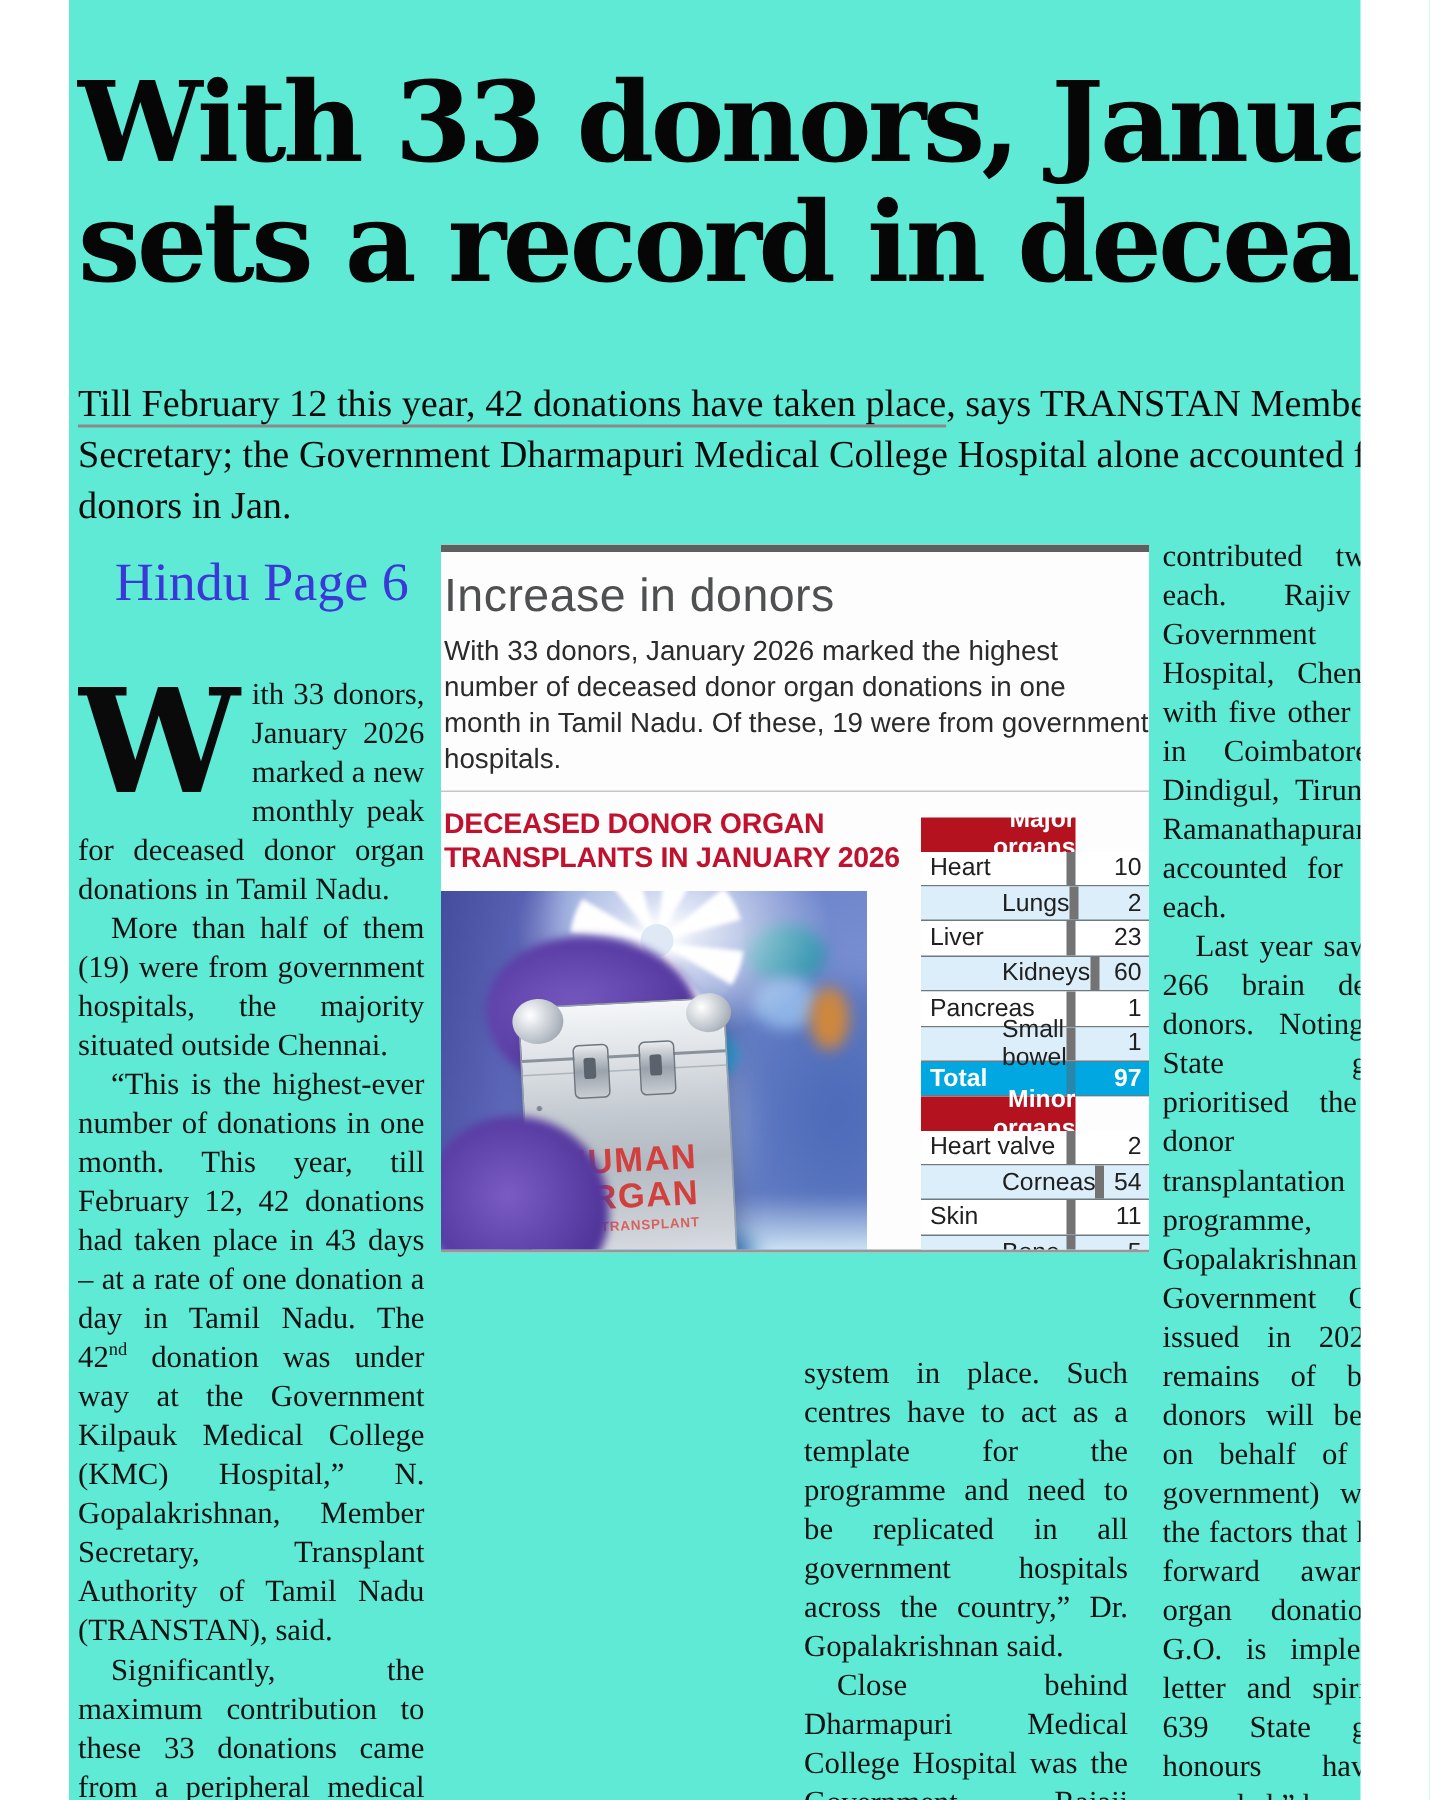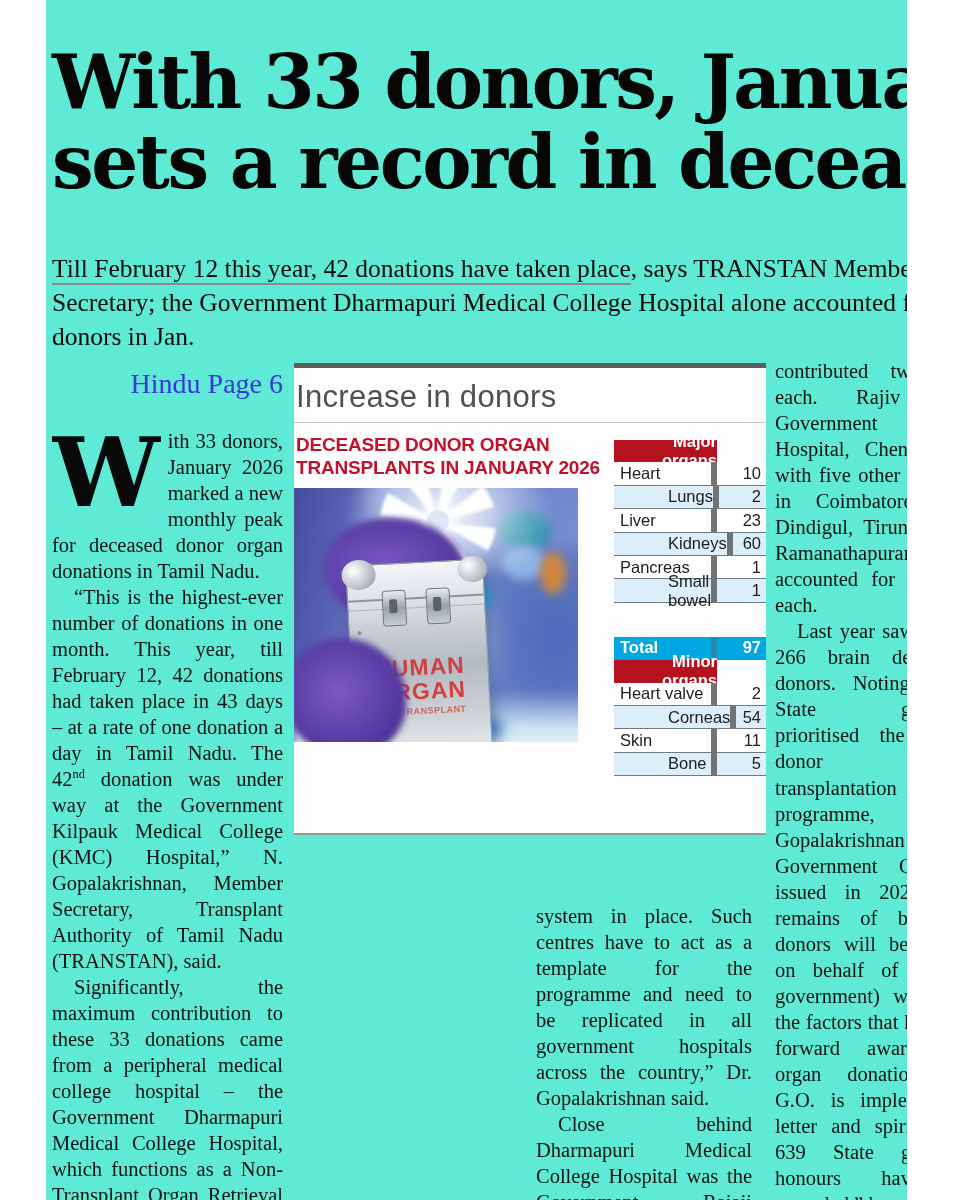--- a/index.html
+++ b/index.html
@@ -31,22 +31,22 @@
     text-align:justify; color:#131313; overflow:hidden;
   }
   .col p { margin:0; }
   .col p.ind { text-indent:22px; }
   .col1 { left:6px;   top:360px; width:231px; height:840px; }
   .col2 { left:252px; top:856px; width:214px; height:344px; }
   .col3 { left:490px; top:903px; width:216px; height:342px; }
   .col4 { left:729px; top:358px; width:224px; height:842px; }
 
   .kicker {
-    font-size:28px; color:#3a38d6; padding:6px 0 0 14px; margin-bottom:26px;
-    cursor:pointer; text-align:right;
+    font-size:36px; color:#3a38d6; padding:6px 0 0 14px; margin-bottom:38px;
+    cursor:pointer; text-align:center;
   }
   .dropcap {
     float:left; font-family:"DejaVu Serif", serif; font-weight:bold;
     font-size:96px; line-height:74px; padding:8px 8px 0 0; color:#0a0a0a;
   }
   sup.ord { font-size:60%; vertical-align:super; line-height:0; }
 
   .crosshead {
     font-family:"DejaVu Serif", serif; font-weight:bold;
     font-size:23px; line-height:1.55; color:#0a0a0a; text-align:left;
@@ -85,21 +85,21 @@
   }
   .trow .tl { flex:1; display:flex; align-items:center; padding-left:6px; }
   .trow .tv {
     width:44px; display:flex; align-items:center; justify-content:flex-end;
     padding-right:5px; border-left:6px solid #737373;
   }
   .trow.alt { background:#dbeef9;padding-left:48px; }
   .trow.h { border-bottom:none; background:#fdfdfd;text-align:right; }
   .trow.h .tl { background:#b5121f; color:#fff; font-weight:bold; }
   .trow.h .tv { border-left:none; }
-  .trow.total { background:#00a7e0;margin-top:34px; }
+  .trow.total { background:#00a7e0; }
   .trow.total .tl, .trow.total .tv { color:#fff; font-weight:bold; }
   .trow.total .tv { border-left-color:#2788ac; }
 
   
   .photo {
     position:relative; width:284px; height:254px; overflow:hidden;
     background:linear-gradient(155deg,#8aa3dd 0%,#6f86cc 30%,#7d93d6 55%,#a9c4ea 85%,#c6ddf2 100%);
   }
   .photo * { position:absolute; }
   .ph-leftband { left:-34px; top:-30px; width:110px; height:330px;
@@ -175,27 +175,29 @@
     <h1 class="headline">
       <div>With 33 donors, January</div>
       <div>sets a record in deceased</div>
     </h1>
     <p class="subhead"><span class="u">Till February 12 this year, 42 donations have taken place</span><span>, says TRANSTAN Member Secretary; the Government Dharmapuri Medical College Hospital alone accounted for five donors in Jan.</span></p>
   </div>
 
   <div class="col col1">
     <div class="kicker">Hindu Page 6</div>
     <p><span class="dropcap">W</span><span>ith 33 donors, January 2026 marked a new monthly peak for deceased donor organ donations in Tamil Nadu.</span></p>
+    <p class="ind">More than half of them (19) were from government hospitals, the majority situated outside Chennai.</p>
     <p class="ind"><span>“This is the highest-ever number of donations in one month. This year, till February 12, 42 donations had taken place in 43 days – at a rate of one donation a day in Tamil Nadu. The 42</span><sup class="ord">nd</sup><span> donation was under way at the Government Kilpauk Medical College (KMC) Hospital,” N. Gopalakrishnan, Member Secretary, Transplant Authority of Tamil Nadu (TRANSTAN), said.</span></p>
     <p class="ind">Significantly, the maximum contribution to these 33 donations came from a peripheral medical college hospital – the Government Dharmapuri Medical College Hospital, which functions as a Non-Transplant Organ Retrieval Centre (NTORC). Data from TRANSTAN showed that Dhar-</p>
   </div>
 
   <div class="infobox">
     <div class="ib-topbar"></div>
     <h2 class="ib-title">Increase in donors</h2>
+    <p class="ib-desc">With 33 donors, January 2026 marked the highest number of deceased donor organ donations in one month in Tamil Nadu. Of these, 19 were from government hospitals.</p>
     <div class="ib-divider"></div>
     <div class="ib-content">
       <div class="ib-left">
         <div class="ib-charttitle">
           <div>DECEASED DONOR ORGAN</div>
           <div>TRANSPLANTS IN JANUARY 2026</div>
         </div>
         <div class="photo">
           <div class="ph-leftband"></div>
           <div class="ph-figure-body"></div>

